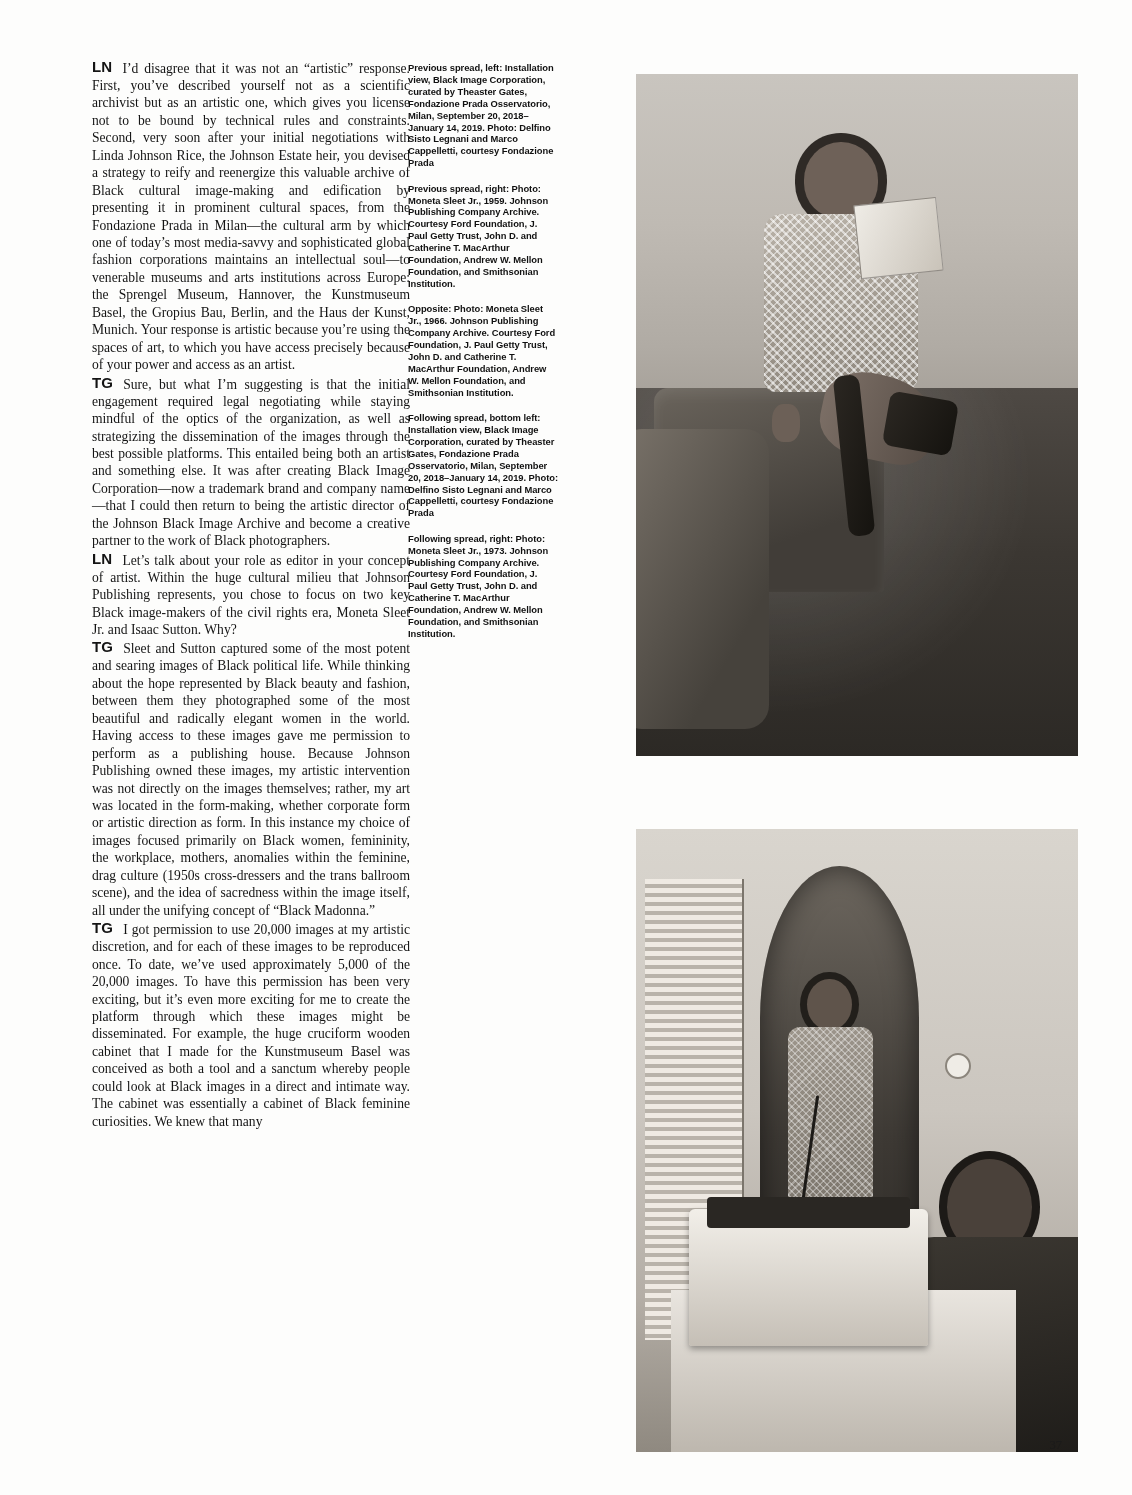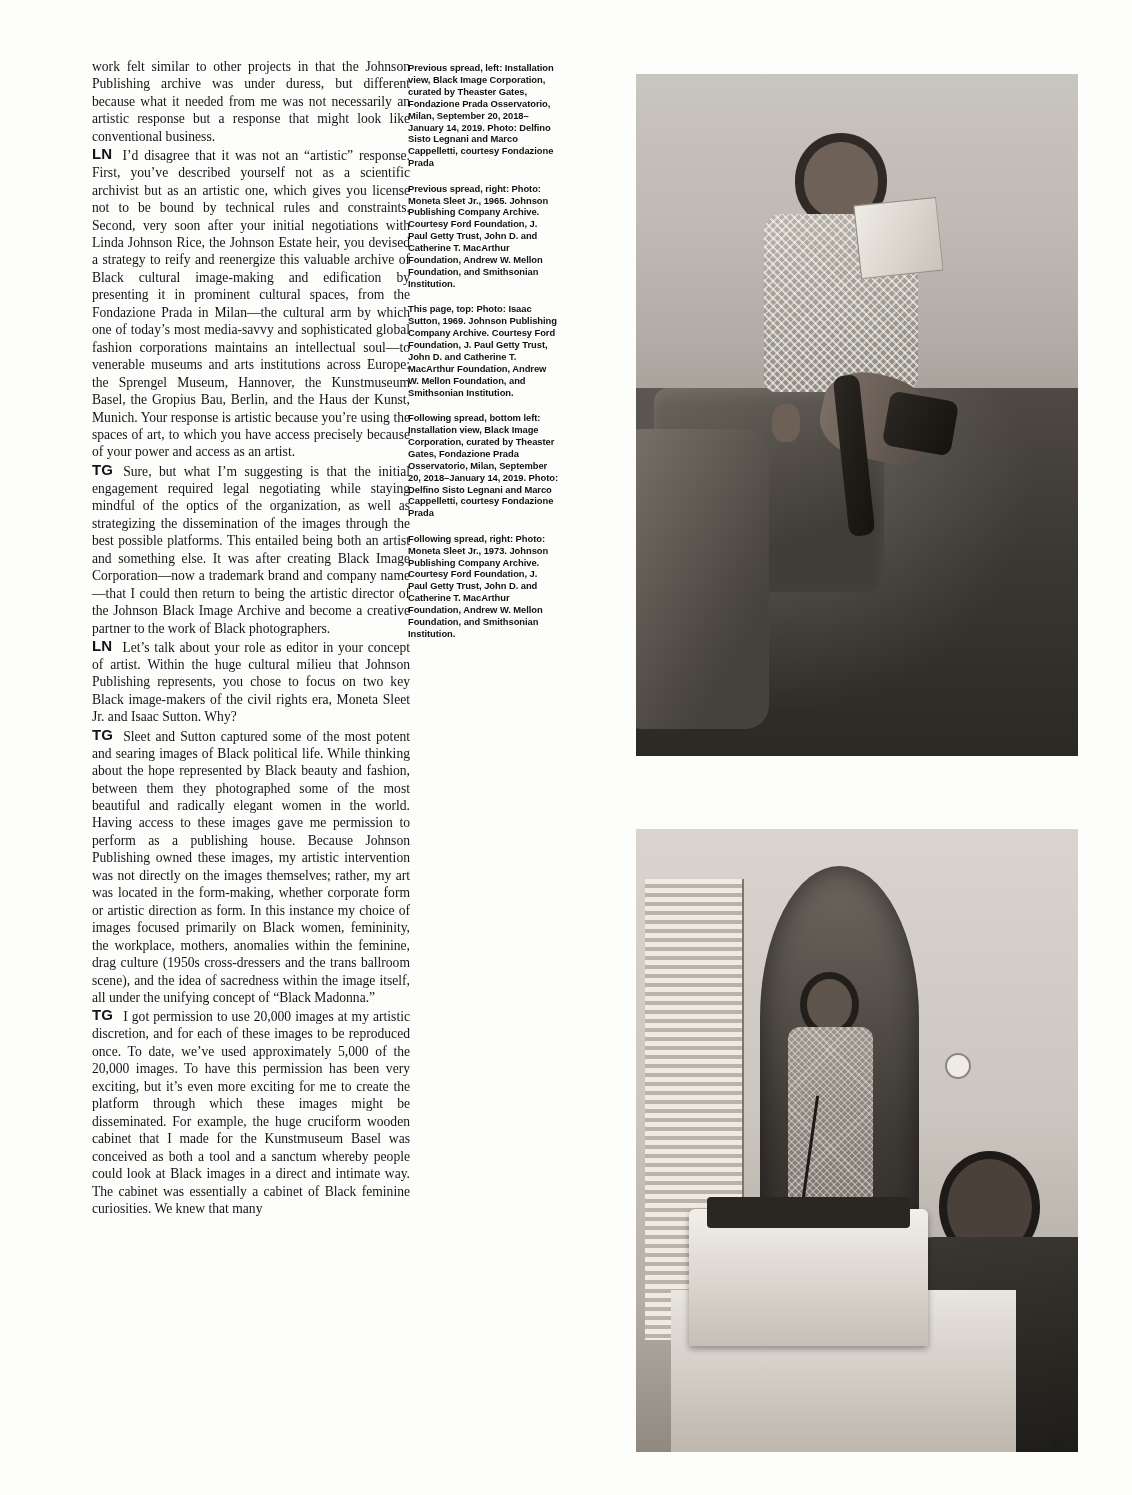--- a/index.html
+++ b/index.html
@@ -350,44 +350,41 @@
     font-size: 12.5px;
     color: #1a1a1a;
   }
 </style>
 </head>
 <body>
 
 <div class="page">
 
   <div class="main-column">
-    <p class="para">
-      <span>work felt similar to other projects in that the Johnson Publishing archive was under duress, but different because what it needed from me was not necessarily an artistic response but a response that might look like conventional business.</span>
-    </p>
     <p class="para q">
       <span class="speaker">LN</span><span>I’d disagree that it was not an “artistic” response. First, you’ve described yourself not as a scientific archivist but as an artistic one, which gives you license not to be bound by technical rules and constraints. Second, very soon after your initial negotiations with Linda Johnson Rice, the Johnson Estate heir, you devised a strategy to reify and reenergize this valuable archive of Black cultural image-making and edification by presenting it in prominent cultural spaces, from the Fondazione Prada in Milan—the cultural arm by which one of today’s most media-savvy and sophisticated global fashion corporations maintains an intellectual soul—to venerable museums and arts institutions across Europe: the Sprengel Museum, Hannover, the Kunstmuseum Basel, the Gropius Bau, Berlin, and the Haus der Kunst, Munich. Your response is artistic because you’re using the spaces of art, to which you have access precisely because of your power and access as an artist.</span>
     </p>
     <p class="para q">
       <span class="speaker">TG</span><span>Sure, but what I’m suggesting is that the initial engagement required legal negotiating while staying mindful of the optics of the organization, as well as strategizing the dissemination of the images through the best possible platforms. This entailed being both an artist and something else. It was after creating Black Image Corporation—now a trademark brand and company name—that I could then return to being the artistic director of the Johnson Black Image Archive and become a creative partner to the work of Black photographers.</span>
     </p>
     <p class="para q">
       <span class="speaker">LN</span><span>Let’s talk about your role as editor in your concept of artist. Within the huge cultural milieu that Johnson Publishing represents, you chose to focus on two key Black image-makers of the civil rights era, Moneta Sleet Jr. and Isaac Sutton. Why?</span>
     </p>
     <p class="para q">
       <span class="speaker">TG</span><span>Sleet and Sutton captured some of the most potent and searing images of Black political life. While thinking about the hope represented by Black beauty and fashion, between them they photographed some of the most beautiful and radically elegant women in the world. Having access to these images gave me permission to perform as a publishing house. Because Johnson Publishing owned these images, my artistic intervention was not directly on the images themselves; rather, my art was located in the form-making, whether corporate form or artistic direction as form. In this instance my choice of images focused primarily on Black women, femininity, the workplace, mothers, anomalies within the feminine, drag culture (1950s cross-dressers and the trans ballroom scene), and the idea of sacredness within the image itself, all under the unifying concept of “Black Madonna.”</span>
     </p>
     <p class="para q">
       <span class="speaker">TG</span><span>I got permission to use 20,000 images at my artistic discretion, and for each of these images to be reproduced once. To date, we’ve used approximately 5,000 of the 20,000 images. To have this permission has been very exciting, but it’s even more exciting for me to create the platform through which these images might be disseminated. For example, the huge cruciform wooden cabinet that I made for the Kunstmuseum Basel was conceived as both a tool and a sanctum whereby people could look at Black images in a direct and intimate way. The cabinet was essentially a cabinet of Black feminine curiosities. We knew that many</span>
     </p>
   </div>
 
   <div class="caption-column">
     <p class="caption">Previous spread, left: Installation view, Black Image Corporation, curated by Theaster Gates, Fondazione Prada Osservatorio, Milan, September 20, 2018–January 14, 2019. Photo: Delfino Sisto Legnani and Marco Cappelletti, courtesy Fondazione Prada</p>
-    <p class="caption">Previous spread, right: Photo: Moneta Sleet Jr., 1965. Johnson Publishing Company Archive. Courtesy Ford Foundation, J. Paul Getty Trust, John D. and Catherine T. MacArthur Foundation, Andrew W. Mellon Foundation, and Smithsonian Institution.</p>
-    <p class="caption">This page, top: Photo: Isaac Sutton, 1969. Johnson Publishing Company Archive. Courtesy Ford Foundation, J. Paul Getty Trust, John D. and Catherine T. MacArthur Foundation, Andrew W. Mellon Foundation, and Smithsonian Institution.</p>
+    <p class="caption">Previous spread, right: Photo: Moneta Sleet Jr., 1959. Johnson Publishing Company Archive. Courtesy Ford Foundation, J. Paul Getty Trust, John D. and Catherine T. MacArthur Foundation, Andrew W. Mellon Foundation, and Smithsonian Institution.</p>
+    <p class="caption">Opposite: Photo: Moneta Sleet Jr., 1966. Johnson Publishing Company Archive. Courtesy Ford Foundation, J. Paul Getty Trust, John D. and Catherine T. MacArthur Foundation, Andrew W. Mellon Foundation, and Smithsonian Institution.</p>
     <p class="caption">Following spread, bottom left: Installation view, Black Image Corporation, curated by Theaster Gates, Fondazione Prada Osservatorio, Milan, September 20, 2018–January 14, 2019. Photo: Delfino Sisto Legnani and Marco Cappelletti, courtesy Fondazione Prada</p>
     <p class="caption">Following spread, right: Photo: Moneta Sleet Jr., 1973. Johnson Publishing Company Archive. Courtesy Ford Foundation, J. Paul Getty Trust, John D. and Catherine T. MacArthur Foundation, Andrew W. Mellon Foundation, and Smithsonian Institution.</p>
   </div>
 
   <figure class="photo photo-top" aria-label="Black and white photograph of a woman in a checked minidress and tall patent boots seated on a leather sofa, reading a magazine">
     <div class="inner">
       <div class="p1-bg"></div>
       <div class="p1-wallline"></div>
       <div class="p1-sofa"></div>
       <div class="p1-cushion"></div>

